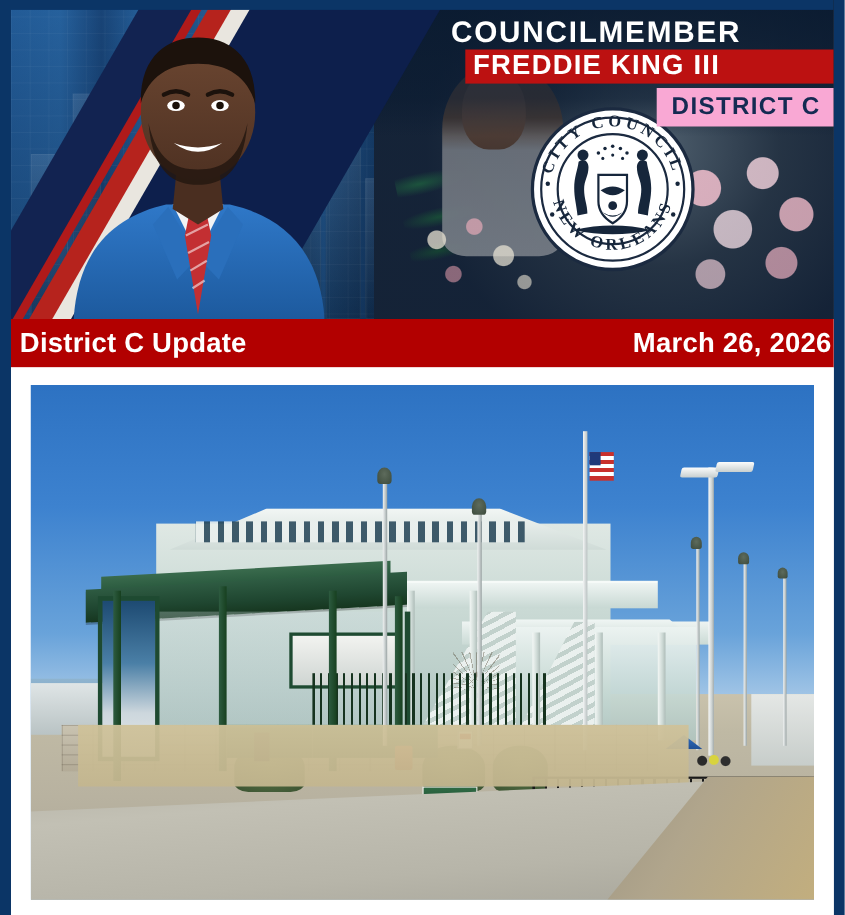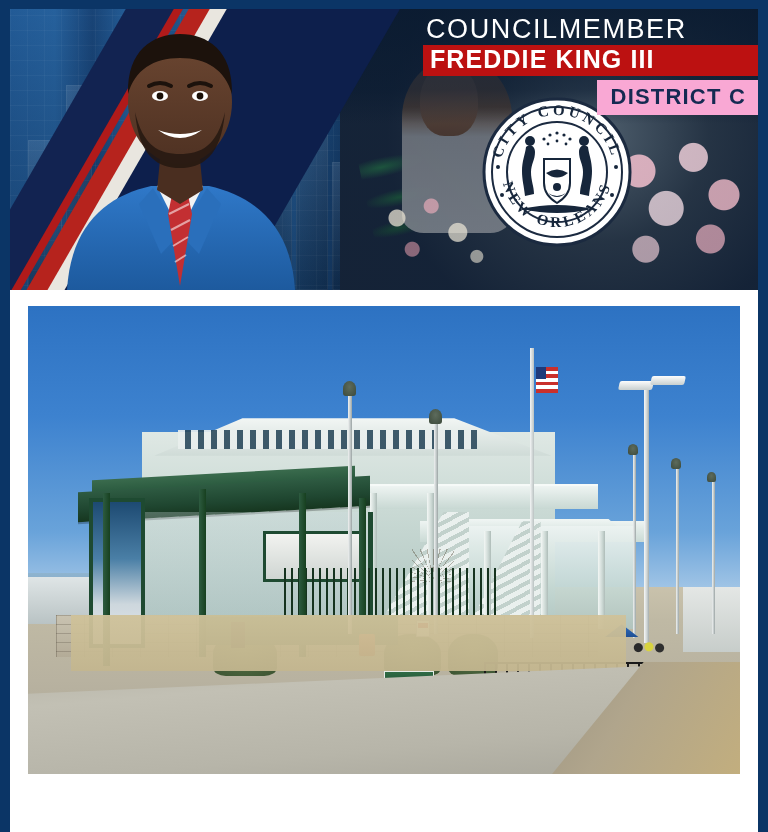--- a/index.html
+++ b/index.html
@@ -153,24 +153,24 @@
   
   .seal {
     position: absolute;
     left: 472px; top: 97px;
     width: 150px; height: 150px;
   }
 
   
   .councilmember-label {
     position: absolute;
-    left: 416px; top: 14px;
+    left: 400px; top: 14px;
     color: #ffffff;
     font-size: 27px;
-    font-weight: normal;
+    font-weight: bold;
     letter-spacing: 1.6px;
     font-family: "Liberation Sans", sans-serif;
   }
   .name-bar {
     position: absolute;
     left: 413px; top: 45px;
     right: 0;
     height: 31px;
     background: #bc1111;
     display: flex;
@@ -577,20 +577,24 @@
       <span>FREDDIE KING III</span>
     </div>
 
     <div class="district-badge">
       <span>DISTRICT C</span>
     </div>
 
     <div class="header-topline"></div>
   </div>
 
+  <div class="title-bar">
+    <div class="left-title">District C Update</div>
+    <div class="right-date">March 26, 2026</div>
+  </div>
 
   <div class="photo-wrap">
     <div class="photo">
 
       <div class="sky"></div>
       <div class="ground"></div>
 
       <div class="left-water"></div>
       <div class="left-structure"></div>
       <div class="far-building"></div>

